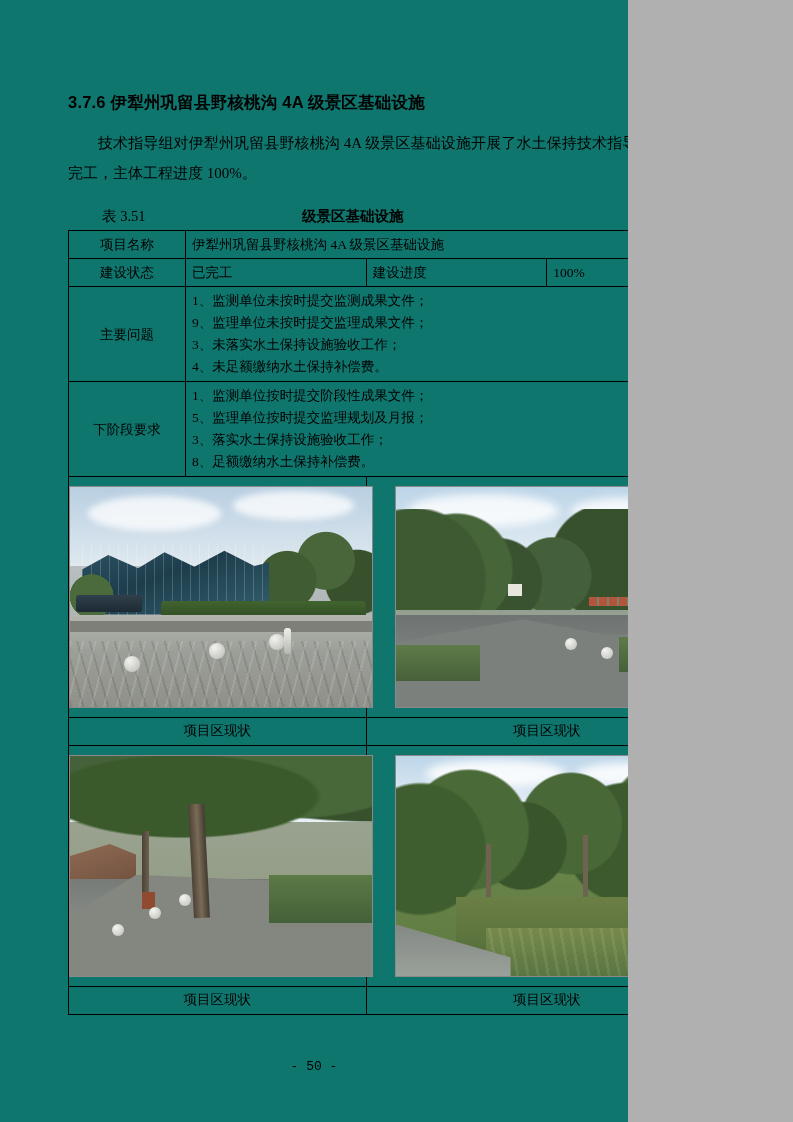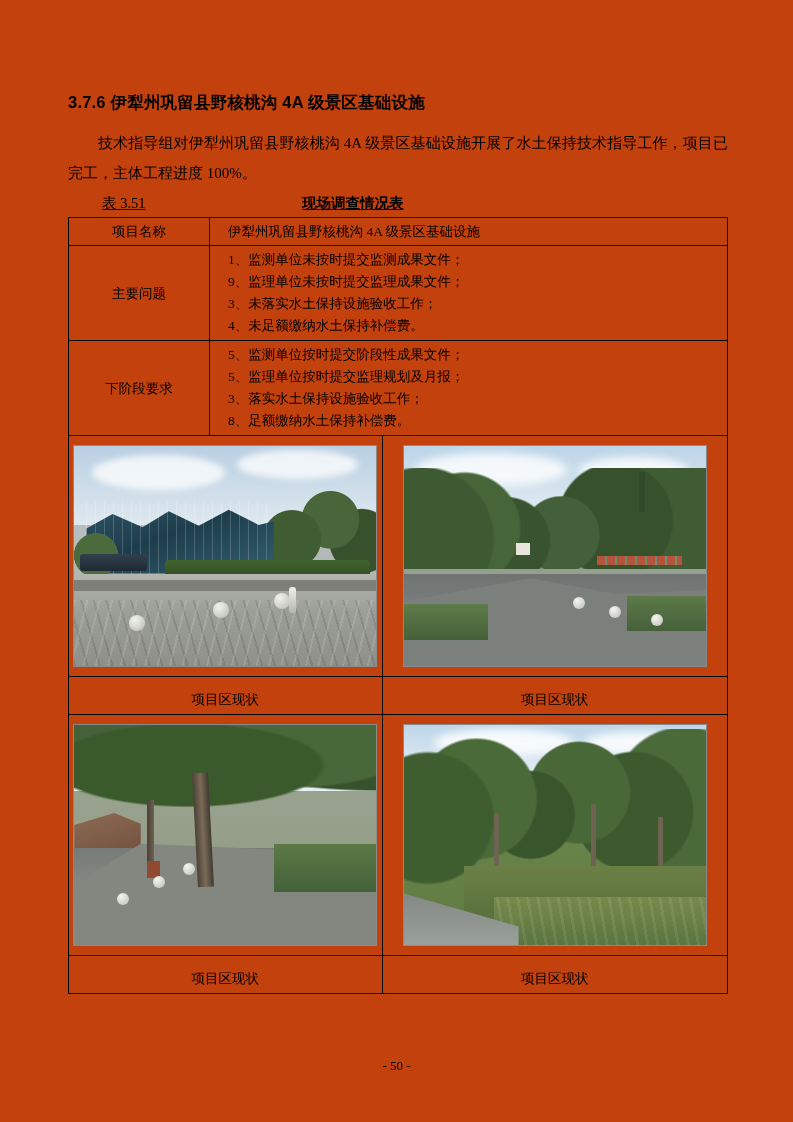--- a/index.html
+++ b/index.html
@@ -1,23 +1,23 @@
 <!DOCTYPE html>
 <html><head>
 <meta charset="utf-8">
 <style>
   html, body {
     margin: 0;
     padding: 0;
     background: #b0b0b0;
   }
   .page {
-    width: 793px;
+    width: 628px;
     height: 1122px;
-    background: #c2410c;
+    background: #0f766e;
     position: relative;
     box-sizing: border-box;
     font-family: "Liberation Serif", serif;
     color: #000;
     overflow: hidden;
   }
   .content {
     position: absolute;
     left: 68px;
     top: 92px;
@@ -34,43 +34,42 @@
     font-size: 15px;
     line-height: 30px;
     text-indent: 2em;
     margin: 12px 0 2px 0;
     text-align: justify;
   }
   .table-caption {
     display: flex;
     align-items: flex-end;
     font-size: 14.5px;
-    margin: 6px 0 4px 0;
+    margin: 19px 0 4px 0;
     padding-left: 34px;
-    text-decoration: underline;
   }
   .table-caption .tbl-no {
     font-family: "Liberation Serif", serif;
     margin-right: 0;
     width: 200px;
   }
   .table-caption .tbl-title {
     font-family: "Liberation Sans", sans-serif;
     font-weight: bold;
     font-size: 14.5px;
   }
   table.survey {
     border-collapse: collapse;
     width: 660px;
     table-layout: fixed;
   }
   table.survey td {
     border: 1px solid #000;
     font-size: 13.5px;
-    padding: 3px 18px;
+    padding: 3px 6px;
     vertical-align: middle;
     line-height: 21px;
   }
   td.label {
     text-align: center;
     width: 104px;
   }
   td.center {
     text-align: left;
   }
@@ -91,37 +90,37 @@
     width: 304px;
     height: 222px;
     position: relative;
     overflow: hidden;
     border: 1px solid #8a8a8a;
     box-sizing: border-box;
   }
   .cap {
     font-size: 13.5px;
     text-align: center;
-    padding: 12px 0 4px 0;
+    padding: 2px 0 4px 0;
     border-top: 1px solid #000;
     margin-top: 9px;
   }
   .photo-inner {
     width: 100%;
     height: 100%;
     position: relative;
   }
   .footer {
     position: absolute;
     left: 0;
     right: 0;
     bottom: 48px;
     text-align: center;
     font-size: 13px;
-    font-family: Liberation Serif, serif;
+    font-family: Liberation Mono, monospace;
   }
 
   
   .p1 { background: linear-gradient(#cfe0ee 0%, #e4edf4 34%, #b9bfc0 35%, #9fa3a2 100%); }
   .p1 .sky { position:absolute; left:0; top:0; width:100%; height:36%;
      background: linear-gradient(#b9cfe2, #dfe9ef); }
   .p1 .cloud { position:absolute; background:rgba(255,255,255,.75); border-radius:50%; filter:blur(3px); }
   .p1 .bldg { position:absolute; left:4%; top:25%; width:62%; height:33%;
      background: linear-gradient(160deg,#2f5566,#1d3d4c 45%,#33606f);
      clip-path: polygon(0 38%, 14% 18%, 30% 36%, 44% 14%, 60% 34%, 76% 12%, 92% 33%, 100% 28%, 100% 100%, 0 100%); }
@@ -239,42 +238,48 @@
 
 <div class="page">
   <div class="content">
 
     <h2 class="heading">3.7.6 伊犁州巩留县野核桃沟 4A 级景区基础设施</h2>
 
     <p class="para">技术指导组对伊犁州巩留县野核桃沟 4A 级景区基础设施开展了水土保持技术指导工作，项目已完工，主体工程进度 100%。</p>
 
     <div class="table-caption">
       <span class="tbl-no">表 3.51</span>
-      <span class="tbl-title">现场调查情况表</span>
+      <span class="tbl-title">级景区基础设施</span>
     </div>
 
     <table class="survey">
       <tbody>
         <tr>
           <td class="label">项目名称</td>
           <td class="center" colspan="3">伊犁州巩留县野核桃沟 4A 级景区基础设施</td>
+        </tr>
+        <tr>
+          <td class="label">建设状态</td>
+          <td class="center" style="width:178px">已完工</td>
+          <td class="center" style="width:170px">建设进度</td>
+          <td class="center">100%</td>
         </tr>
         <tr>
           <td class="label">主要问题</td>
           <td class="listcell" colspan="3">
             <div>1、监测单位未按时提交监测成果文件；</div>
             <div>9、监理单位未按时提交监理成果文件；</div>
             <div>3、未落实水土保持设施验收工作；</div>
             <div>4、未足额缴纳水土保持补偿费。</div>
           </td>
         </tr>
         <tr>
           <td class="label">下阶段要求</td>
           <td class="listcell" colspan="3">
-            <div>5、监测单位按时提交阶段性成果文件；</div>
+            <div>1、监测单位按时提交阶段性成果文件；</div>
             <div>5、监理单位按时提交监理规划及月报；</div>
             <div>3、落实水土保持设施验收工作；</div>
             <div>8、足额缴纳水土保持补偿费。</div>
           </td>
         </tr>
 
         <tr>
           <td class="photo-cell" colspan="2">
             <div class="photo-box">
               <div class="photo-inner p1">

